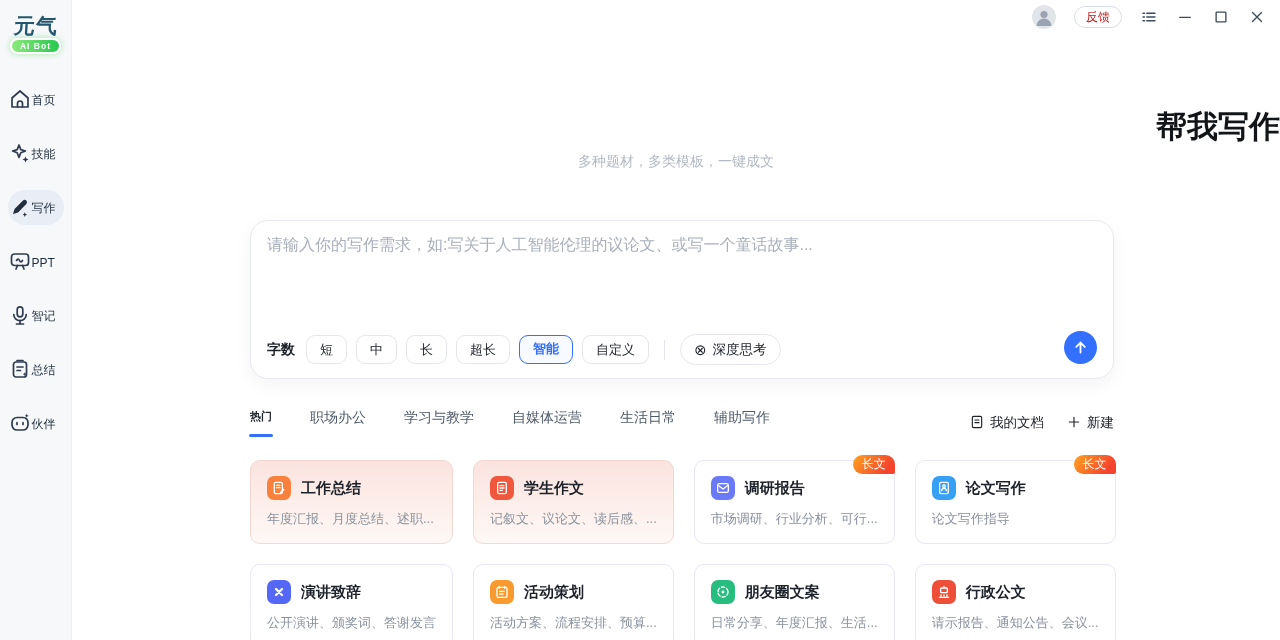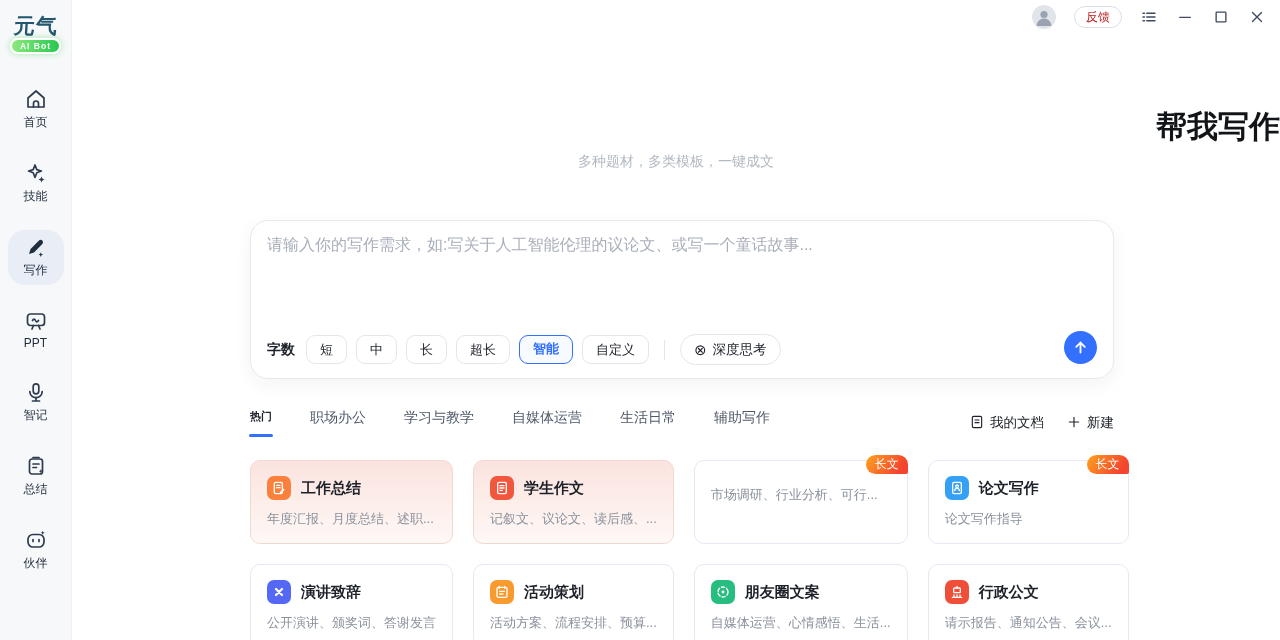--- a/index.html
+++ b/index.html
@@ -11,21 +11,21 @@
   .sidebar { position:absolute; left:0; top:0; width:72px; height:640px;
     background:#f7f8fa; border-right:1px solid #eef0f3;
     display:flex; flex-direction:column; align-items:center; }
   .logo { margin-top:12px; display:flex; flex-direction:column; align-items:center; }
   .logo-text { font-size:21px; font-weight:900; color:#24576e; letter-spacing:1px;
     transform:skewX(-4deg); font-family:"DejaVu Serif","Liberation Serif",serif; }
   .logo-badge { margin-top:-2px; background:linear-gradient(90deg,#8ce97c,#27c84f);
     border:2px solid #fff; border-radius:9px; color:#fff; font-size:8.5px; font-weight:bold;
     padding:1px 8px; letter-spacing:1px; box-shadow:0 0 6px rgba(110,222,120,.6); }
   .nav { margin-top:28px; display:flex; flex-direction:column; gap:19px; align-items:center; }
-  .nav-item { width:56px; padding:5px 0 6px; display:flex; flex-direction:column;
+  .nav-item { width:56px; padding:5px 0 6px; display:flex; flex-direction:row;
     align-items:center; border-radius:12px; cursor:pointer; }
   .nav-item.active { background:#e9edf5;border-radius:17px; }
   .nav-item svg { width:24px; height:24px; }
   .nav-label { margin-top:3px; font-size:12px; color:#1f2d3d; }
 
   
   .titlebar { position:absolute; top:0; left:72px; right:0; height:34px;
     display:flex; justify-content:flex-end; align-items:center; gap:18px; padding-right:14px; }
   .avatar { width:24px; height:24px; border-radius:50%; background:#e1e5ea; overflow:hidden; }
   .feedback-btn { height:22px; line-height:20px; padding:0 11px; border:1px solid #d9dfe8;
@@ -255,20 +255,29 @@
               <rect x="5.5" y="3.5" width="13" height="17" rx="2"></rect>
               <path d="M9 8.5h6M9 12h6M9 15.5h3.5"></path>
             </svg>
           </span>
           <span class="card-title">学生作文</span>
         </div>
         <div class="card-desc">记叙文、议论文、读后感、...</div>
       </div>
       <div class="card">
         <span class="card-badge">长文</span>
+        <div class="card-head">
+          <span class="card-icon" style="background: rgb(106, 121, 247);">
+            <svg viewBox="0 0 24 24" fill="none" stroke="#fff" stroke-width="2" stroke-linecap="round" stroke-linejoin="round">
+              <rect x="4" y="5.5" width="16" height="13" rx="2.5"></rect>
+              <path d="M5.5 8.5l6.5 5 6.5-5"></path>
+            </svg>
+          </span>
+          <span class="card-title">调研报告</span>
+        </div>
         <div class="card-desc">市场调研、行业分析、可行...</div>
       </div>
       <div class="card">
         <span class="card-badge">长文</span>
         <div class="card-head">
           <span class="card-icon" style="background: rgb(53, 160, 244);">
             <svg viewBox="0 0 24 24" fill="none" stroke="#fff" stroke-width="2" stroke-linecap="round" stroke-linejoin="round">
               <rect x="5.5" y="3.5" width="13" height="17" rx="2"></rect>
               <circle cx="12" cy="9.5" r="2"></circle>
               <path d="M8.5 16a3.5 3.5 0 0 1 7 0"></path>
@@ -304,21 +313,21 @@
       <div class="card">
         <div class="card-head">
           <span class="card-icon" style="background: rgb(39, 189, 126);">
             <svg viewBox="0 0 24 24" fill="none" stroke="#fff" stroke-width="2" stroke-linecap="round" stroke-linejoin="round">
               <circle cx="12" cy="12" r="7.5" stroke-dasharray="5 3"></circle>
               <circle cx="12" cy="12" r="2.2" fill="#fff" stroke="none"></circle>
             </svg>
           </span>
           <span class="card-title">朋友圈文案</span>
         </div>
-        <div class="card-desc">自媒体运营、心情感悟、生活...</div>
+        <div class="card-desc">日常分享、年度汇报、生活...</div>
       </div>
       <div class="card">
         <div class="card-head">
           <span class="card-icon" style="background: rgb(239, 79, 56);">
             <svg viewBox="0 0 24 24" fill="none" stroke="#fff" stroke-width="2" stroke-linecap="round" stroke-linejoin="round">
               <rect x="7" y="6" width="10" height="7" rx="1.5"></rect>
               <path d="M12 3.5V6M5 20h14M7.5 16.5V20M12 16.5V20M16.5 16.5V20"></path>
             </svg>
           </span>
           <span class="card-title">行政公文</span>

